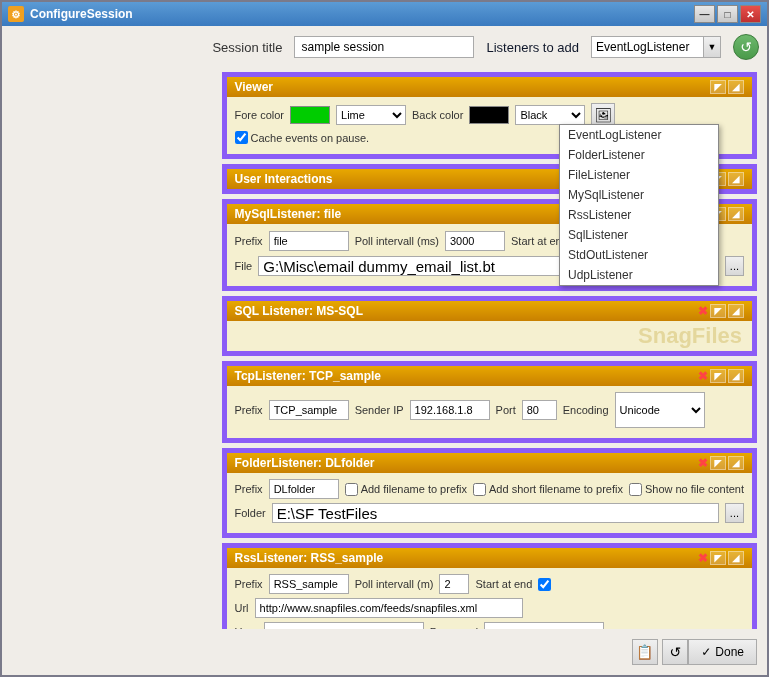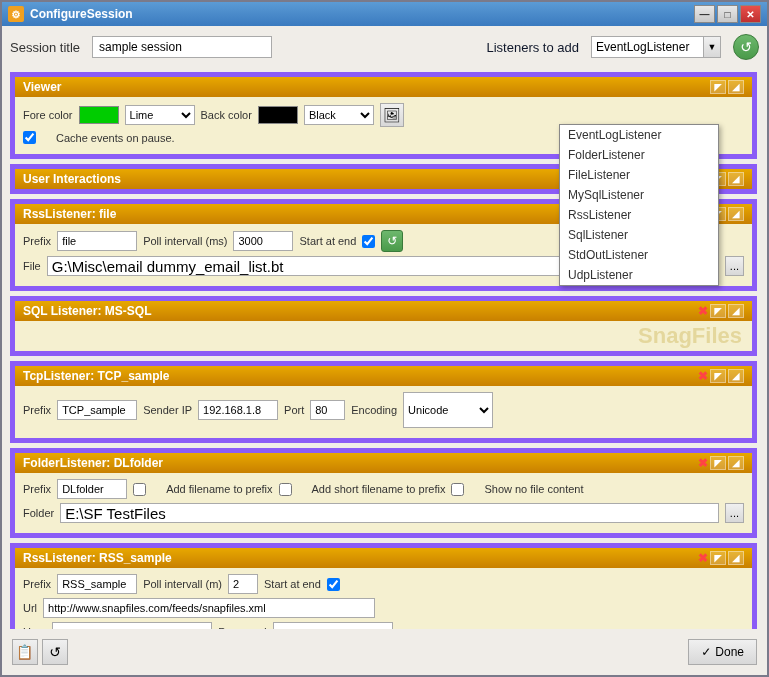--- a/index.html
+++ b/index.html
@@ -60,20 +60,21 @@
       color: #333;
     }
     .title-btn.close { background: linear-gradient(to bottom, #e8504a, #c03030); color: white; }
     .content {
       flex: 1;
       display: flex;
       flex-direction: column;
       padding: 8px;
       gap: 6px;
       overflow: hidden;
+      align-items: flex-end;
     }
     .header-row {
       display: flex;
       align-items: center;
       gap: 12px;
       flex-shrink: 0;
     }
     .session-label { font-size: 13px; color: #333; }
     .session-input {
       background: white;
@@ -174,21 +175,21 @@
     .field-input {
       background: white;
       border: 1px solid #aaa;
       padding: 1px 4px;
       font-size: 11px;
       height: 20px;
     }
     .checkbox-label {
       display: flex;
       align-items: center;
-      gap: 20px;
+      gap: 3px;
       font-size: 11px;
       color: #333;
     }
     
     .color-swatch-lime {
       width: 40px;
       height: 18px;
       background: #00cc00;
       border: 1px solid #888;
       display: inline-block;
@@ -397,21 +398,21 @@
           <span class="section-header-title">User Interactions</span>
           <div class="section-controls">
             <div class="sc-btn">◤</div>
             <div class="sc-btn">◢</div>
           </div>
         </div>
       </div>
 
       <div class="section">
         <div class="section-header">
-          <span class="section-header-title">RssListener: file</span>
+          <span class="section-header-title">MySqlListener: file</span>
           <div class="section-controls">
             <span class="cross-icon">✖</span>
             <div class="sc-btn">◤</div>
             <div class="sc-btn">◢</div>
           </div>
         </div>
         <div class="section-body">
           <div class="field-row">
             <span class="field-label">Prefix</span>
             <input class="field-input" style="width: 80px;" type="text" value="file">
@@ -517,21 +518,21 @@
           <div class="field-row">
             <span class="field-label">Prefix</span>
             <input class="field-input" style="width: 80px;" type="text" value="RSS_sample">
             <span class="field-label">Poll intervall (m)</span>
             <input class="field-input" style="width: 30px;" type="text" value="2">
             <span class="field-label">Start at end</span>
             <input type="checkbox" checked="" style="">
           </div>
           <div class="field-row">
             <span class="field-label">Url</span>
-            <input class="field-input" style="width: 332px;" type="text" value="http://www.snapfiles.com/feeds/snapfiles.xml">
+            <input class="field-input" style="width: 268px;" type="text" value="http://www.snapfiles.com/feeds/snapfiles.xml">
           </div>
           <div class="field-row">
             <span class="field-label">User</span>
             <input class="field-input" style="width: 160px;" type="text" value="">
             <span class="field-label">Password</span>
             <input class="field-input" style="width: 120px;" type="password" value="">
           </div>
         </div>
       </div>
 

